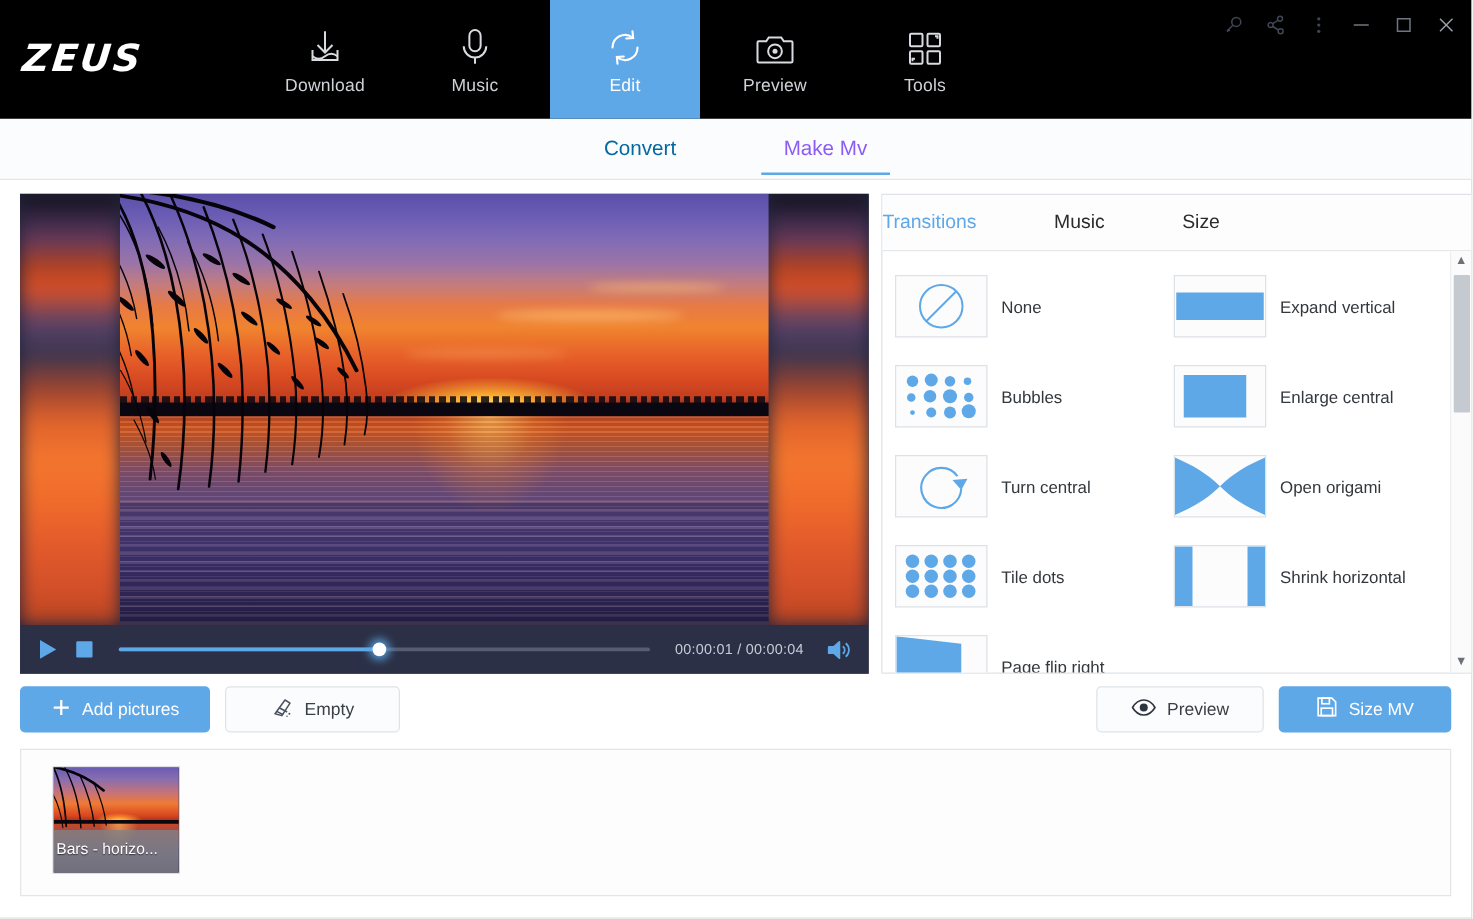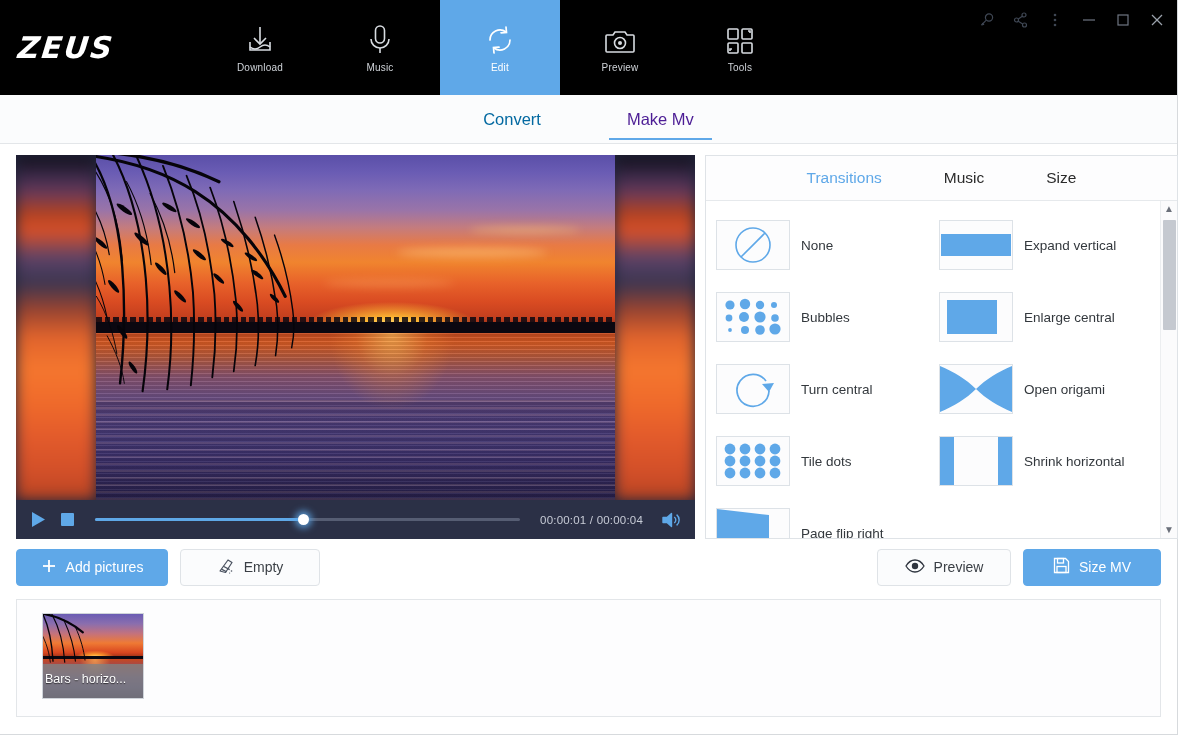--- a/index.html
+++ b/index.html
@@ -34,42 +34,42 @@
     font-family: "DejaVu Sans", sans-serif;
     transform: skewX(-6deg);
   }
   .navitems { display: flex; align-items: stretch; flex: none; }
   .navitem {
     width: 120px; display: flex; flex-direction: column;
     align-items: center; justify-content: center; gap: 6px;
     cursor: pointer; color: #cfd3d8;
   }
   .navitem.active { background: #5FA8E8; color: #ffffff; }
-  .navitem .nlabel { font-size: 10px; letter-spacing: .2px; }
+  .navitem .nlabel { font-size: 14px; letter-spacing: .2px; }
   .navitem svg { display:block; }
   .navicon { height: 34px; display:flex; align-items:flex-end; }
 
   .wincontrols {
     position: absolute; right: 10px; top: 10px;
     display: flex; align-items: center; gap: 14px;
   }
   .wcbtn { cursor: pointer; display: flex; align-items: center; justify-content: center;
            width: 20px; height: 20px; color: #3d4450; }
 
   
   .subtabs {
     height: 49px; background: #fbfcfd;
     display: flex; align-items: center; justify-content: center;
     gap: 50px; border-bottom: 1px solid #e3e6e9;
   }
   .subtab {
     font-size: 16.5px; color: #0369a1; cursor: pointer;
     padding: 12px 18px 11px; position: relative;
   }
-  .subtab.active { color: #4c1d95; }
+  .subtab.active { color: #8b5cf6; }
   .subtab.active:after {
     content: ""; position: absolute; left: 0; right: 0; bottom: 0;
     height: 2px; background: #5FA8E8;
   }
 
   
   .main {
     display: flex; padding: 11px 14px 0 16px; gap: 0;
     height: 395px;
   }
@@ -175,21 +175,21 @@
   .timetext { color: #c7cbd6; font-size: 11.5px; letter-spacing: .2px; white-space: nowrap; }
   .volbtn { cursor: pointer; display:flex; align-items:center; padding-left: 4px; }
 
   
   .rightpanel {
     width: 473px; height: 384px; margin-left: 10px; flex: none;
     border: 1px solid #dfe3e7; background: #ffffff;
     display: flex; flex-direction: column;
   }
   .rp-tabs {
-    height: 45px; display: flex; align-items: center; justify-content: center;
+    height: 45px; display: flex; align-items: center; 
     gap: 62px; border-bottom: 1px solid #e6e9ec; background: #fdfdfe;
   }
   .rp-tab { font-size: 15.5px; color: #2b2b2b; cursor: pointer; }
   .rp-tab.active { color: #5FA8E8; }
   .rp-body { flex: 1; display: flex; position: relative; overflow: hidden; }
   .trans-grid {
     flex: 1; display: grid; grid-template-columns: 1fr 1fr;
     grid-auto-rows: 72px; align-content: start;
     padding: 8px 4px 0 10px; column-gap: 6px;
   }

